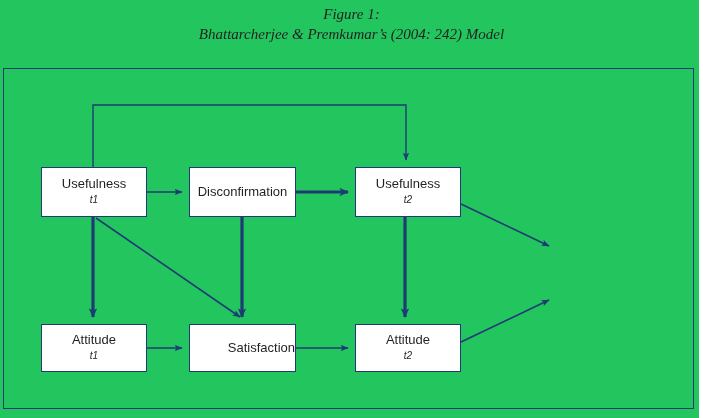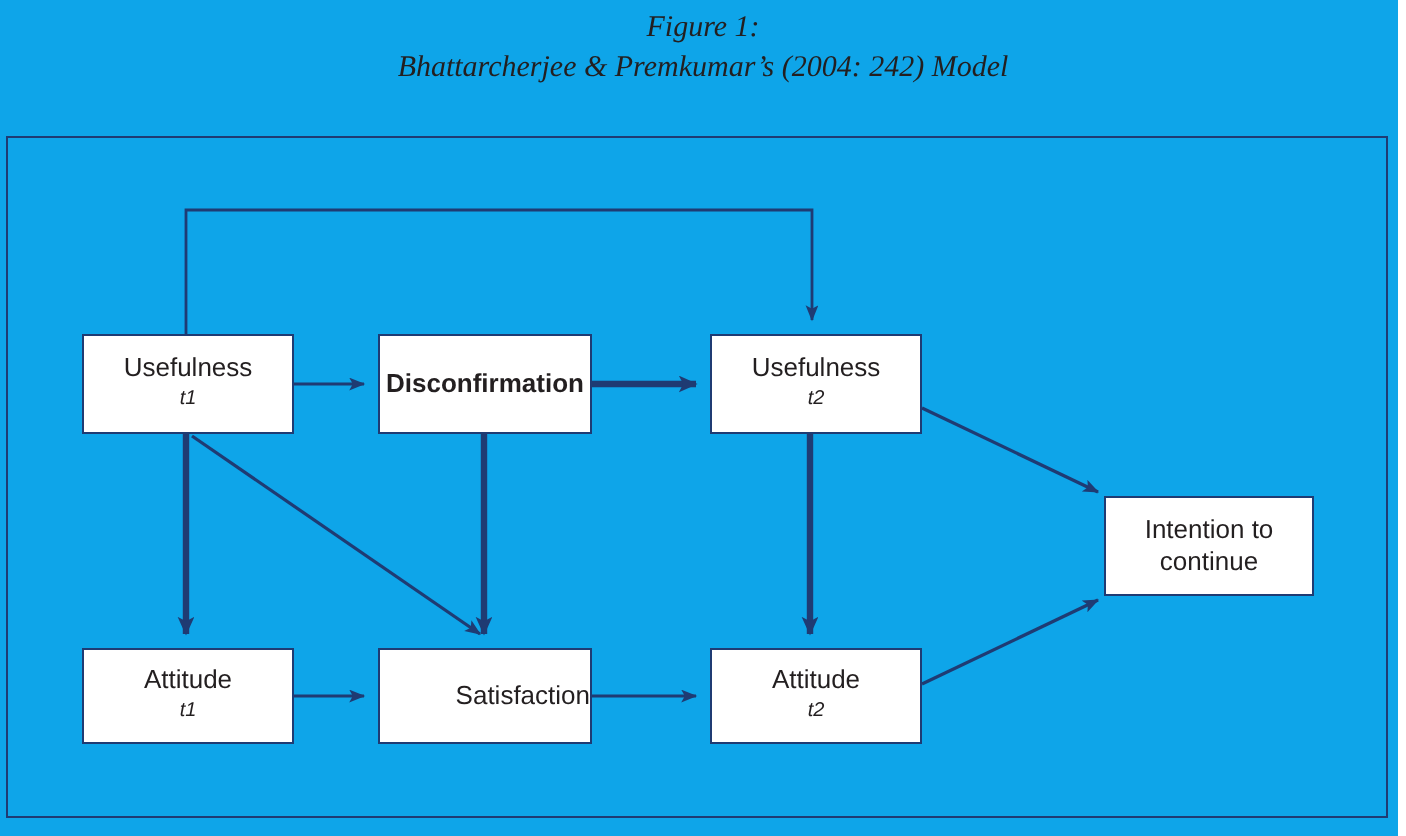--- a/index.html
+++ b/index.html
@@ -1,18 +1,18 @@
 <!DOCTYPE html>
 <html><head>
 <meta charset="utf-8">
 <style>
   html,body{margin:0;padding:0;background:#ffffff;}
   body{width:703px;height:418px;overflow:hidden;
        font-family:"Liberation Sans",sans-serif;}
-  #root{position:relative;width:699px;height:418px;background:#0ea5e9;}
+  #root{position:relative;width:699px;height:418px;background:#22c55e;}
 
   
   .title-block{position:absolute;left:0;top:4px;width:703px;text-align:center;}
   .title-line{font-family:"Liberation Serif",serif;font-style:italic;
               font-size:15px;color:#231f20;line-height:20px;white-space:nowrap;}
   .title-line.l2{font-size:15px;}
 
   
   .frame{position:absolute;left:3px;top:68px;width:691px;height:341px;
          border:1.5px solid #1f3b73;background:transparent;box-sizing:border-box;}
@@ -23,21 +23,21 @@
   
   .node{position:absolute;box-sizing:border-box;border:1.5px solid #1f3b73;
         background:#ffffff;display:flex;flex-direction:column;
         align-items:center;justify-content:center;}
   .node .lbl{font-family:"Liberation Sans",sans-serif;font-size:13px;
              color:#231f20;line-height:16px;white-space:nowrap;text-align:center;}
   .node .sub{font-family:"Liberation Sans",sans-serif;font-style:italic;
              font-size:10px;color:#231f20;line-height:16px;text-align:center;}
 
   #n-use1{left:41px;top:167px;width:106px;height:50px;}
-  #n-disc{left:189px;top:167px;width:107px;height:50px;font-weight:bold;}
+  #n-disc{left:189px;top:167px;width:107px;height:50px;}
   #n-use2{left:355px;top:167px;width:106px;height:50px;}
   #n-att1{left:41px;top:324px;width:106px;height:48px;}
   #n-sat {left:189px;top:324px;width:107px;height:48px;align-items:flex-end;}
   #n-att2{left:355px;top:324px;width:106px;height:48px;}
   #n-int {left:552px;top:248px;width:105px;height:50px;}
 </style>
 </head>
 <body>
 
 <div id="root">
@@ -103,18 +103,14 @@
 
   <div class="node" id="n-sat">
     <div class="lbl">Satisfaction</div>
   </div>
 
   <div class="node" id="n-att2">
     <div class="lbl">Attitude</div>
     <div class="sub">t2</div>
   </div>
 
-  <div class="node" id="n-int">
-    <div class="lbl">Intention to</div>
-    <div class="lbl">continue</div>
-  </div>
 
 </div>
 
 </body></html>

